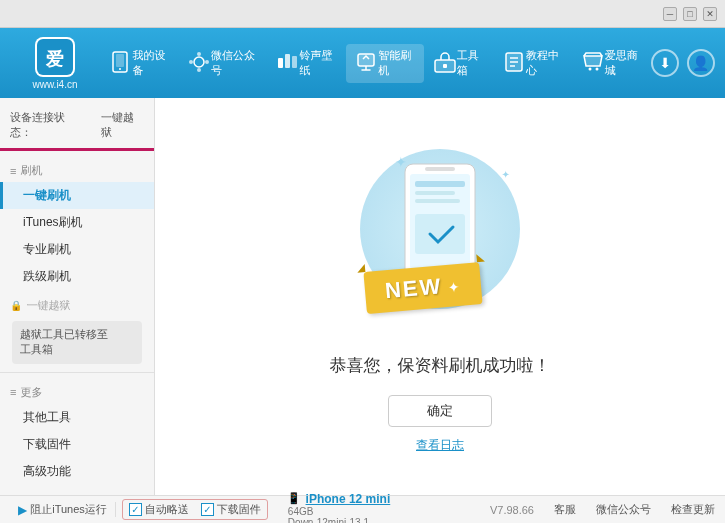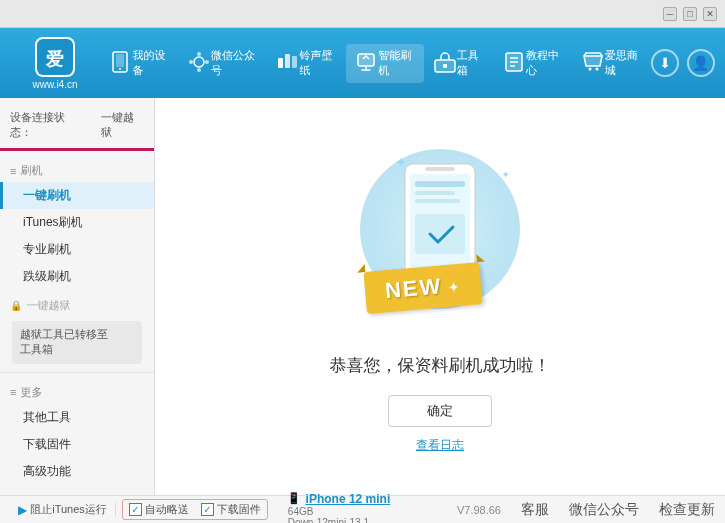--- a/index.html
+++ b/index.html
@@ -213,21 +213,21 @@
     }
     .device-name { color: #1a90c8; font-weight: bold; font-size: 12px; text-decoration: underline; }
     .device-detail { font-size: 10px; color: #777; }
 
     .bottom-right {
       margin-left: auto;
       display: flex;
       align-items: center;
       gap: 20px;
     }
-    .bottom-right-item { font-size: 14px; color: #555; cursor: pointer; }
+    .bottom-right-item { font-size: 11px; color: #555; cursor: pointer; }
 
     .itunes-stop {
       display: flex;
       align-items: center;
       gap: 3px;
       padding: 0 8px;
       border-right: 1px solid #ddd;
       cursor: pointer;
       font-size: 11px;
       color: #555;

